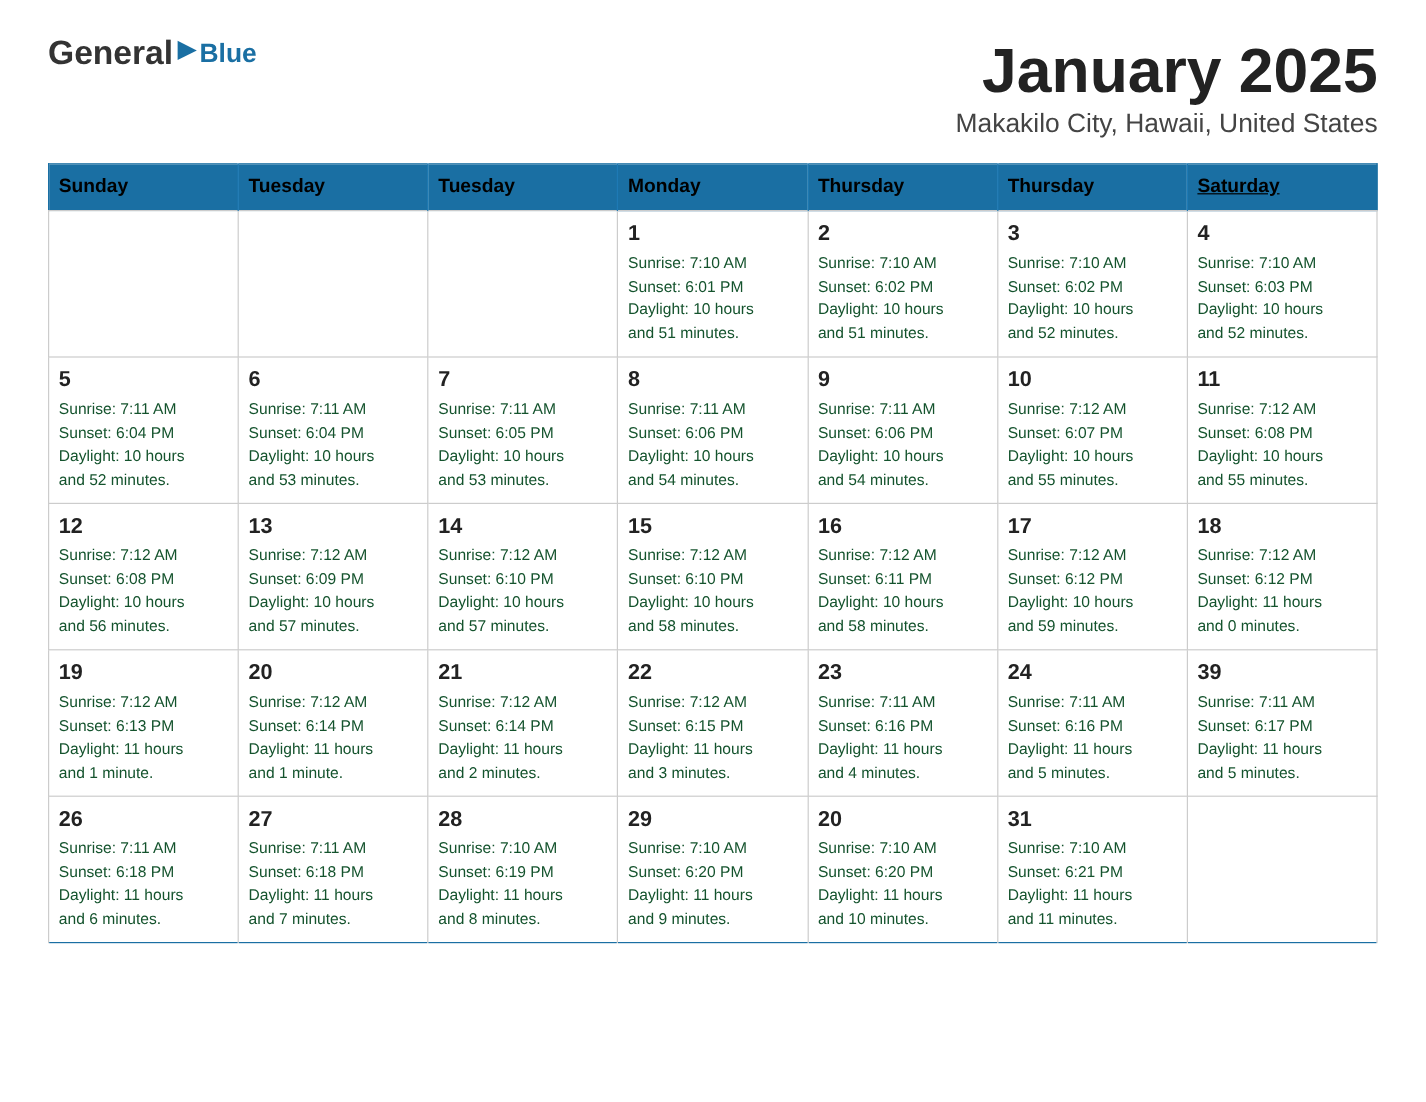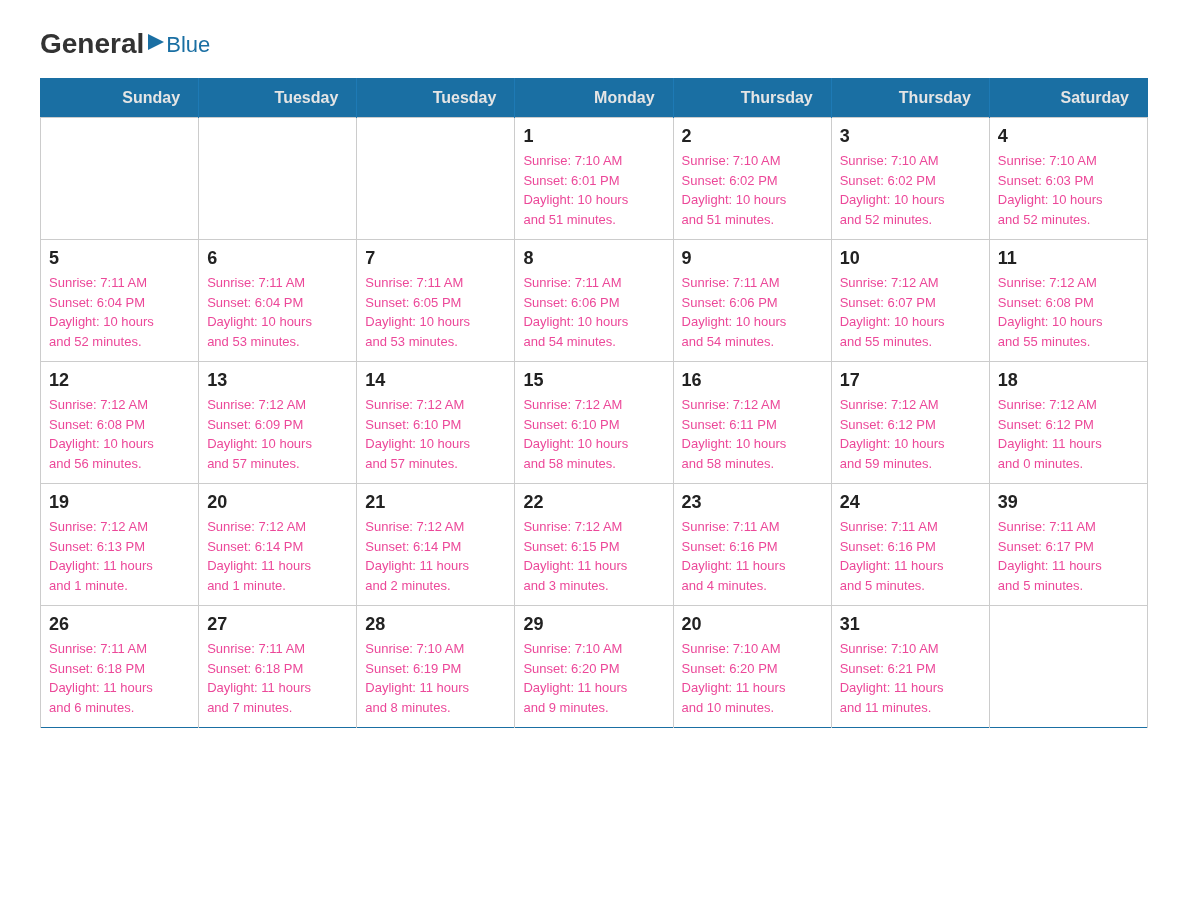--- a/index.html
+++ b/index.html
@@ -23,21 +23,21 @@
     }
     .logo-text {
       font-size: 28px;
       font-weight: bold;
       color: #333;
       line-height: 1;
     }
     .logo-line2 {
       color: #1a6fa3;
       font-size: 22px;
-      font-weight: normal;
+      font-weight: bold;
       margin-top: -2px;
     }
     .title-block {
       text-align: right;
     }
     .title-block h1 {
       font-size: 52px;
       font-weight: 900;
       color: #222;
     }
@@ -46,49 +46,50 @@
       font-weight: 400;
       color: #444;
     }
     .calendar {
       width: 100%;
       border-collapse: collapse;
       border: 1.5px solid #1a6fa3;
     }
     .calendar thead tr th {
       background-color: #1a6fa3;
-      color: #e5e5e5;
-      padding: 10px 18px;
+      color: #000000;
+      padding: 10px 8px;
       font-size: 16px;
       font-weight: 600;
-      text-align: right;
+      text-align: left;
       border-right: 1px solid #1e7ab5;
     }
     .calendar thead tr th:last-child {
       border-right: none;
+      text-decoration: underline;
     }
     .calendar tbody tr td {
       vertical-align: top;
       padding: 8px 8px 10px 8px;
       border: 1px solid #ccc;
       width: 14.28%;
       min-height: 100px;
       font-size: 13px;
       color: #333;
     }
     .day-number {
       font-size: 18px;
       font-weight: 600;
       color: #222;
       margin-bottom: 4px;
       display: block;
     }
     .day-info {
       font-size: 13px;
-      color: #ec4899;
+      color: #14532d;
       line-height: 1.5;
     }
     .empty-cell {
       background: #fff;
     }
     .calendar tbody tr:last-child td {
       border-bottom: none;
     }
   </style>
 </head>
@@ -97,20 +98,24 @@
 <div class="header">
   <div class="logo">
     <div style="display:flex;align-items:center;">
       <span class="logo-text">General</span>
       <svg width="20" height="20" viewBox="0 0 20 20" style="margin-left:2px;margin-bottom:4px;">
         <polygon points="2,2 18,10 2,18" fill="#1a6fa3"></polygon>
       </svg>
     </div>
     <span class="logo-line2">Blue</span>
   </div>
+  <div class="title-block">
+    <h1>January 2025</h1>
+    <h2>Makakilo City, Hawaii, United States</h2>
+  </div>
 </div>
 
 <table class="calendar">
   <thead>
     <tr>
     <th>Sunday</th>
         <th>Tuesday</th>
         <th>Tuesday</th>
         <th>Monday</th>
         <th>Thursday</th>

